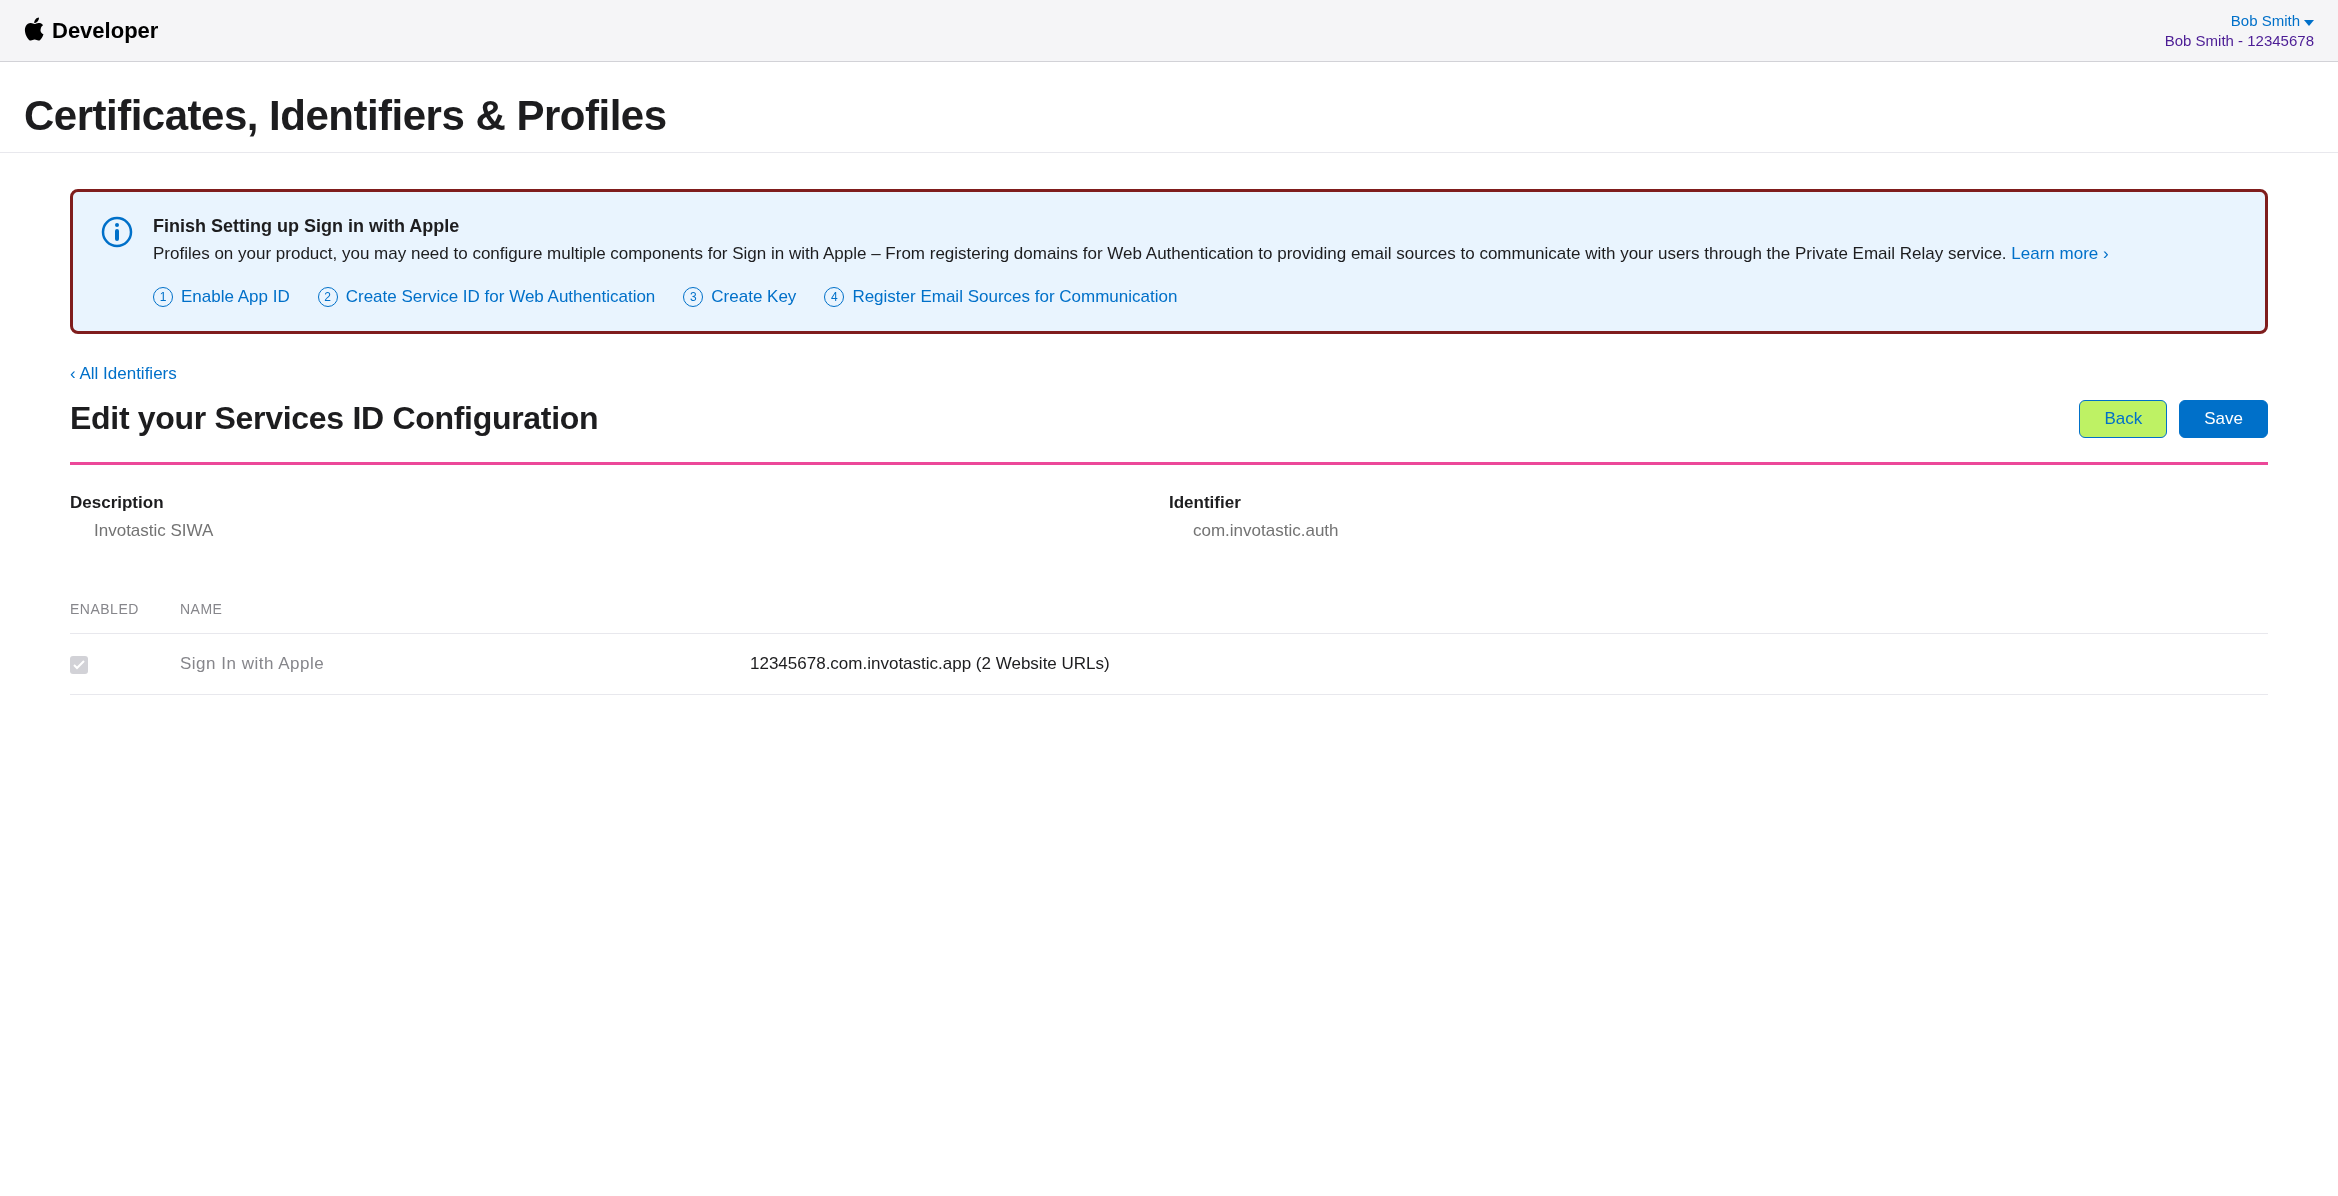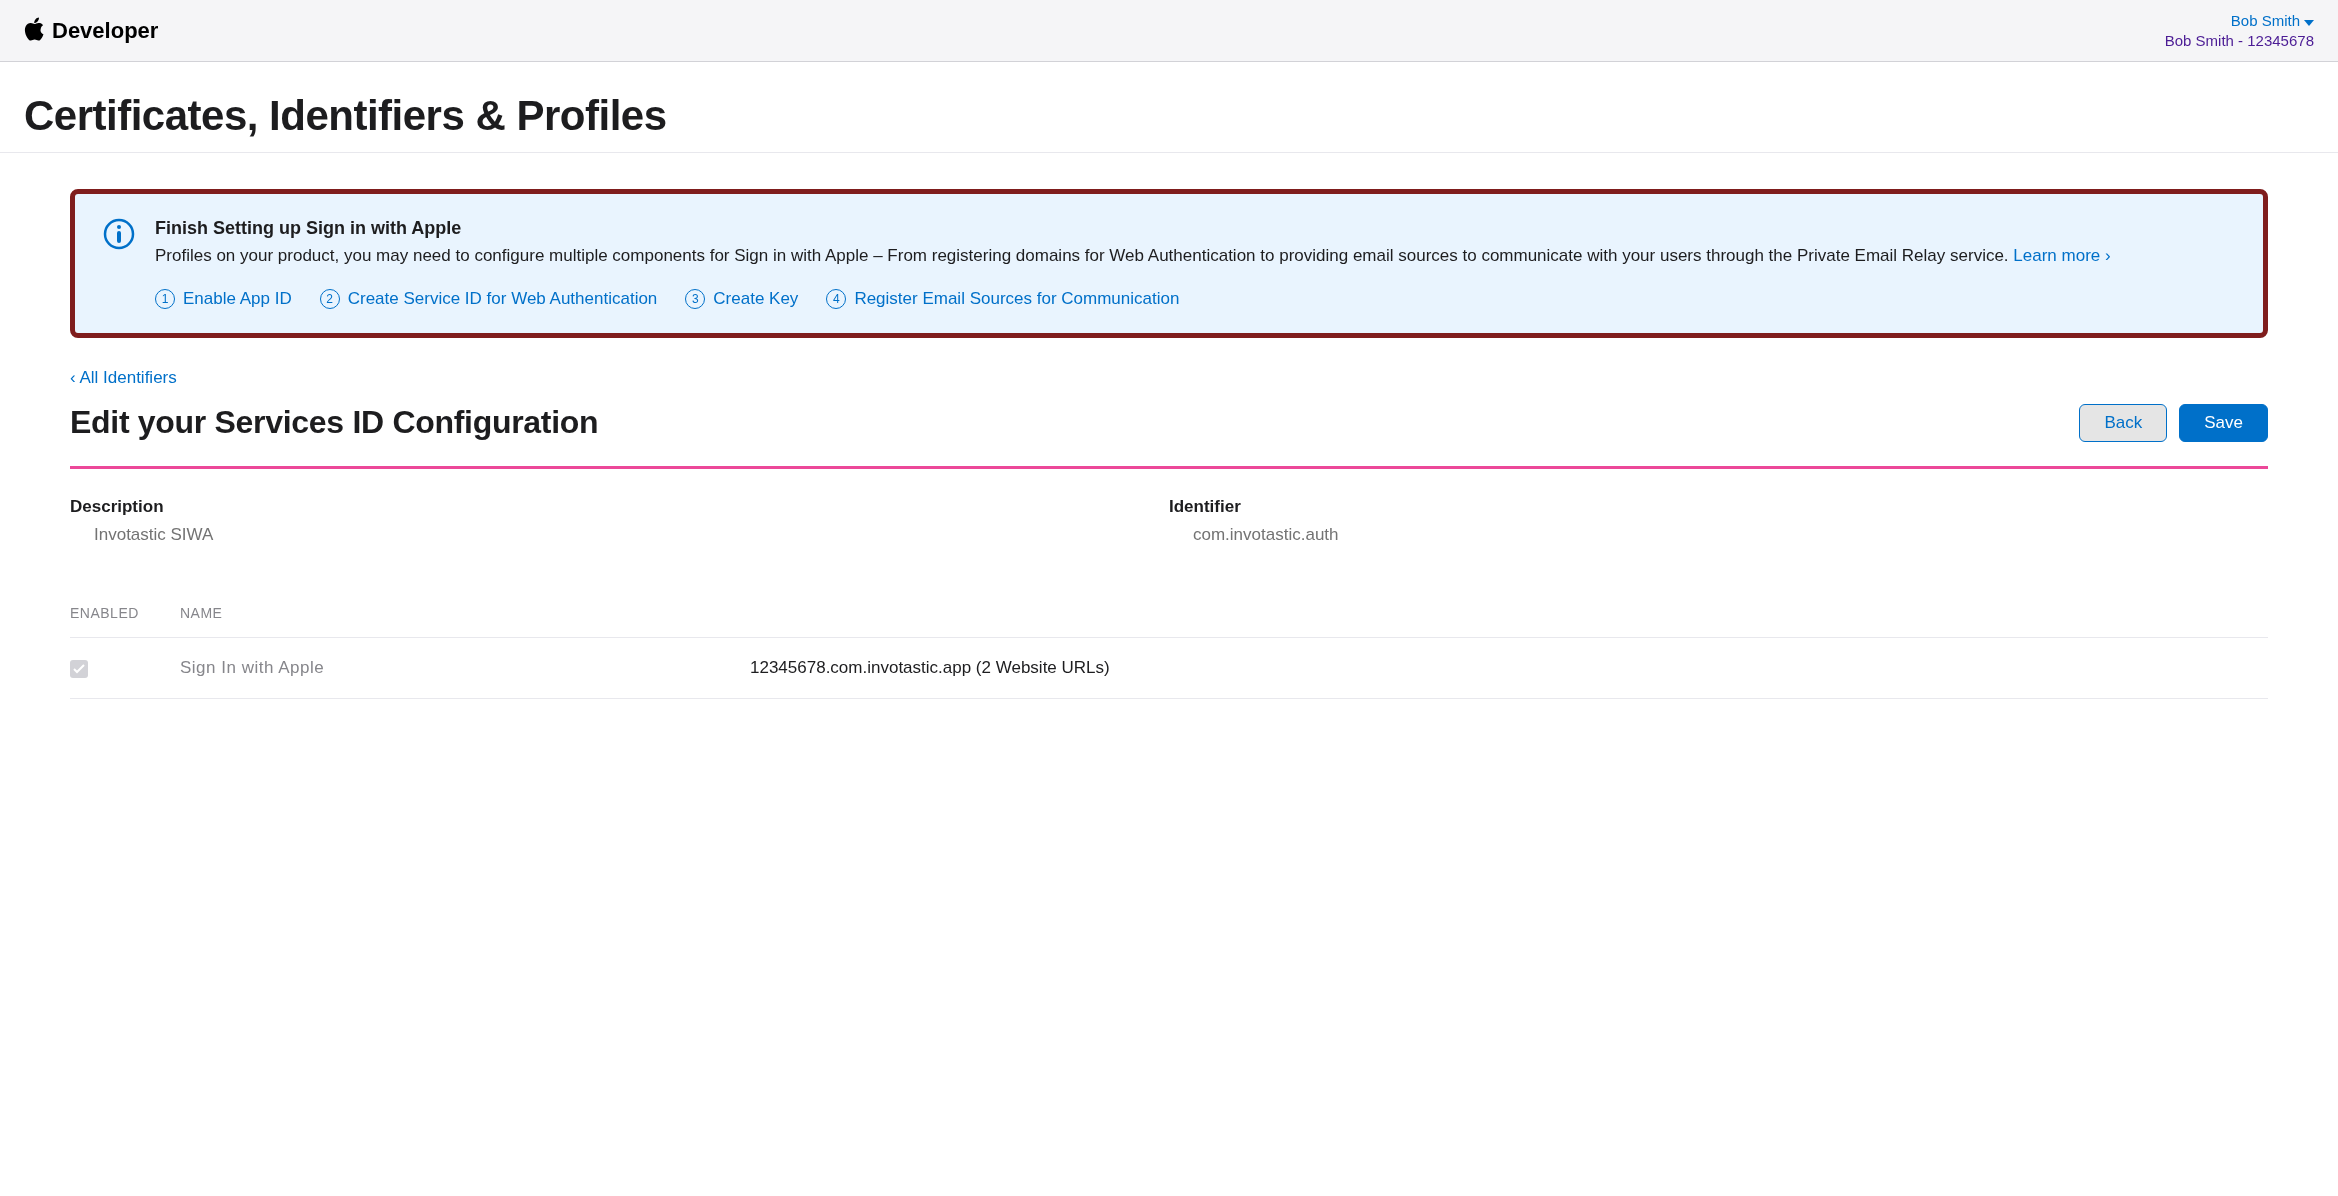--- a/index.html
+++ b/index.html
@@ -74,21 +74,21 @@
       letter-spacing: -0.5px;
     }
     
     .content {
       padding: 0 70px;
     }
     
     .info-banner {
       margin-top: 36px;
       background: #e9f4fe;
-      border: 5px solid #7f1d1d;
+      border: 3px solid #7f1d1d;
       border-radius: 8px;
       padding: 24px 28px;
       display: flex;
       gap: 20px;
     }
     
     .info-icon {
       width: 32px;
       height: 32px;
       flex-shrink: 0;
@@ -180,21 +180,21 @@
     
     .btn {
       padding: 8px 24px;
       font-size: 17px;
       border-radius: 6px;
       cursor: pointer;
       font-family: inherit;
     }
     
     .btn-secondary {
-      background: #e5e5e5;
+      background: #bef264;
       color: #0070c9;
       border: 1px solid #0070c9;
     }
     
     .btn-primary {
       background: #0070c9;
       color: #fff;
       border: 1px solid #0070c9;
     }
     

